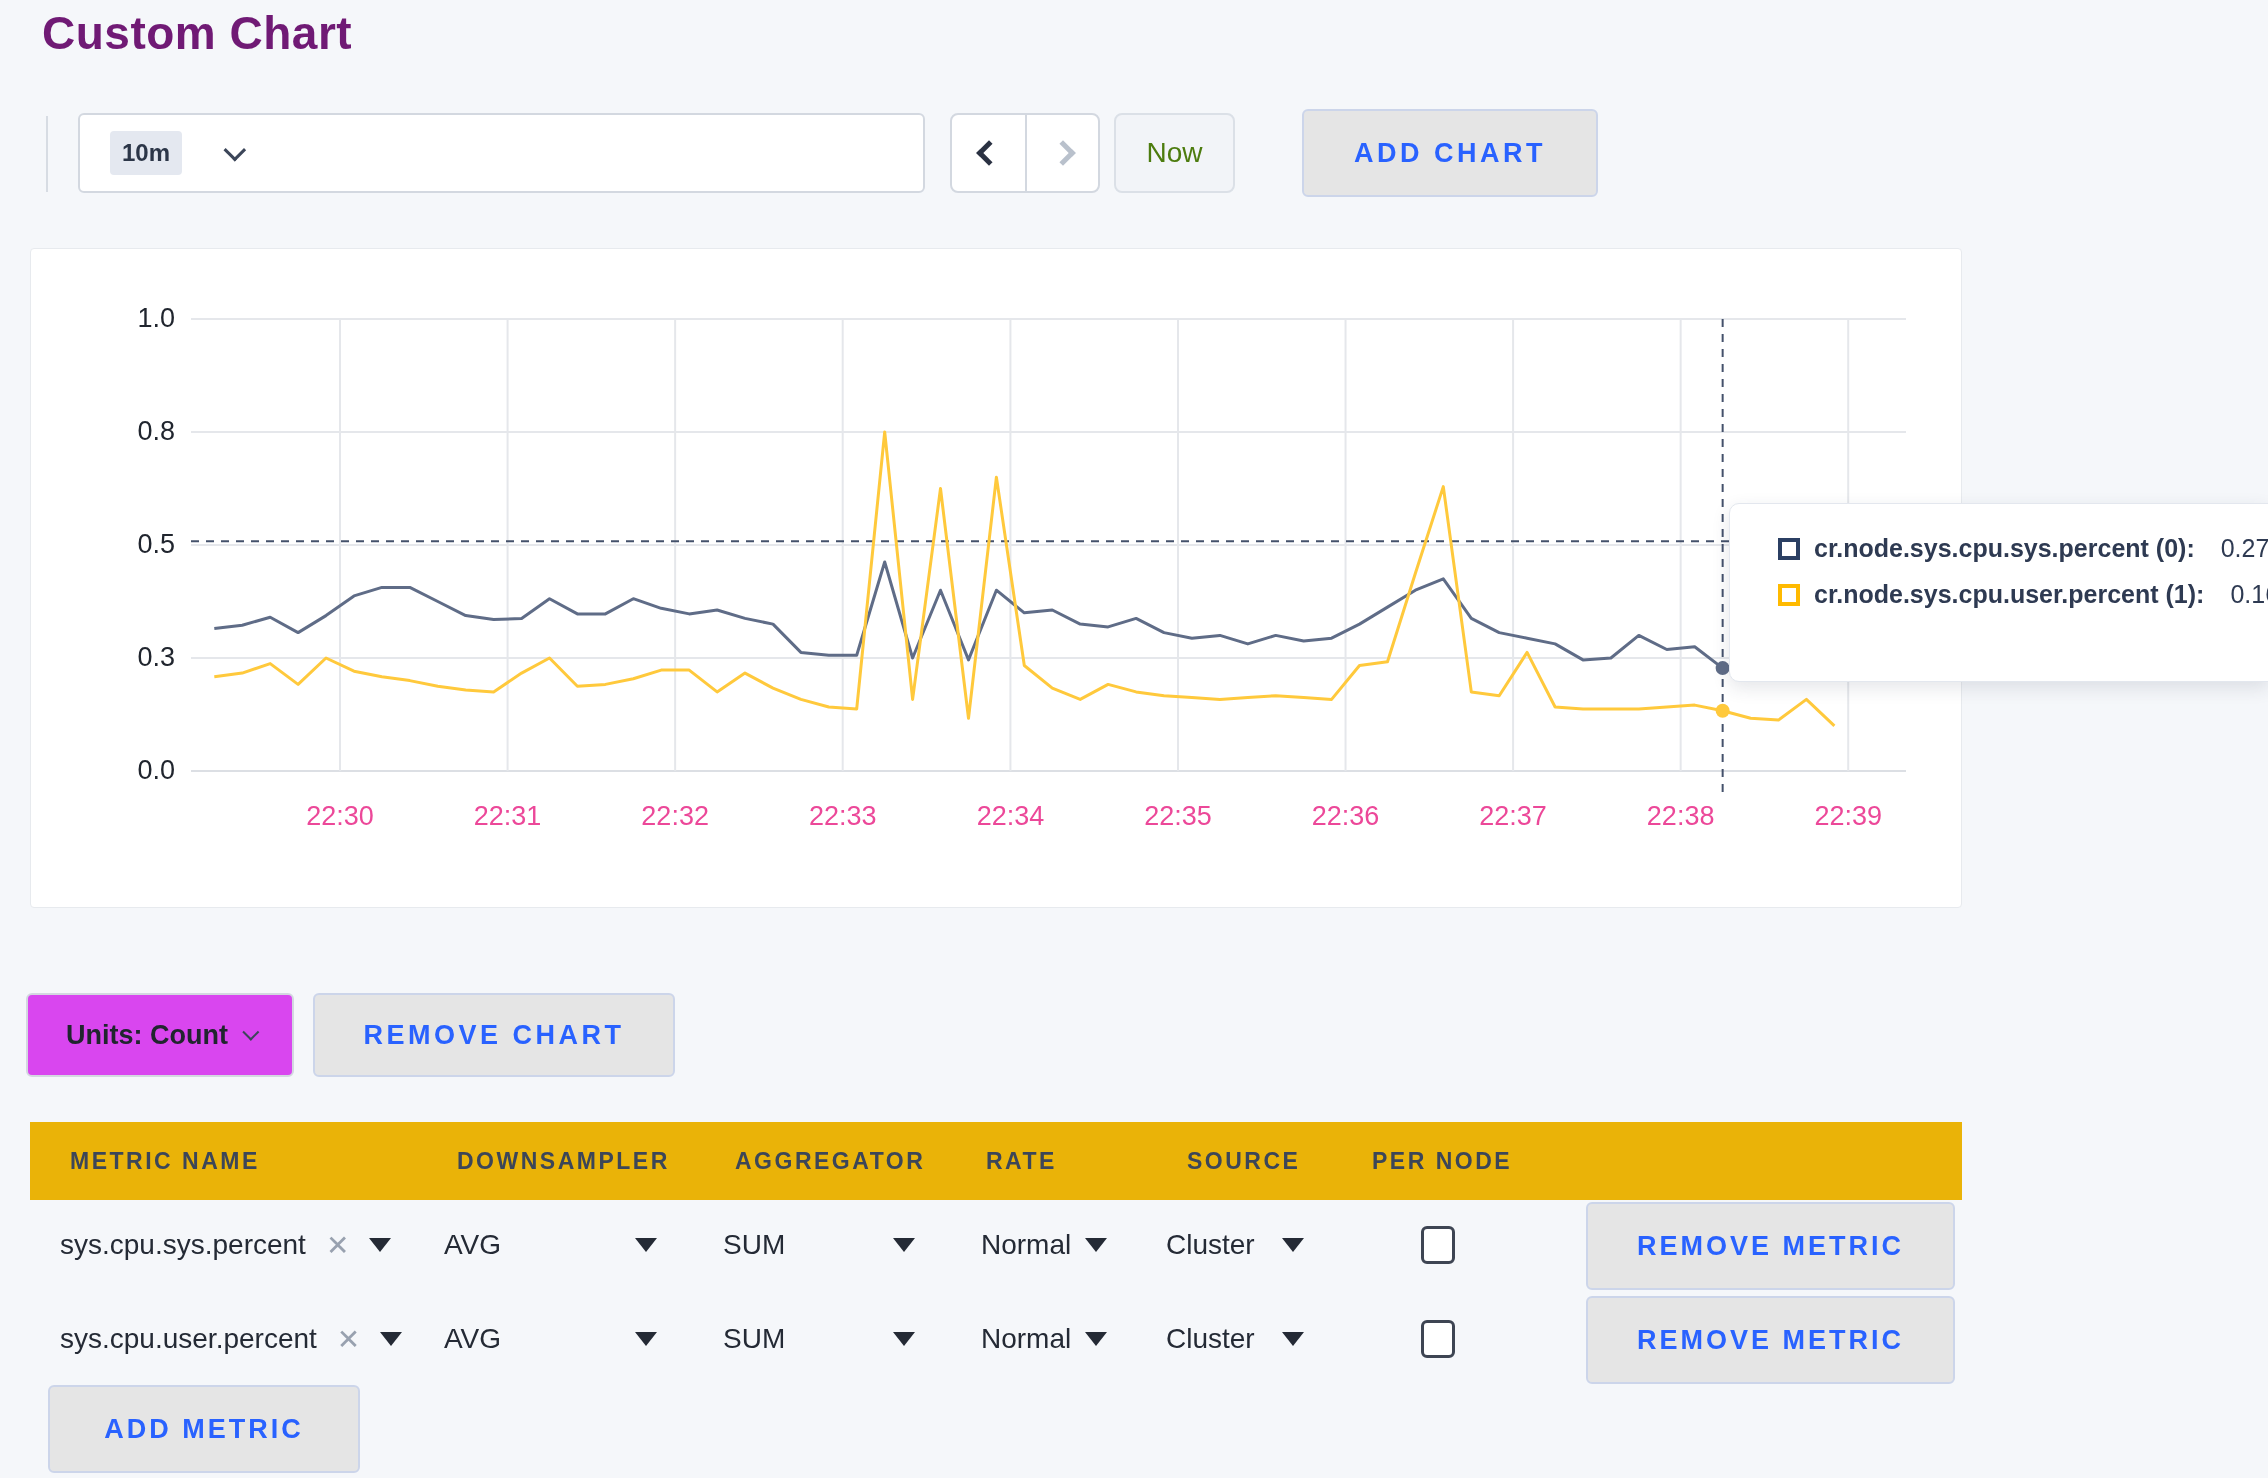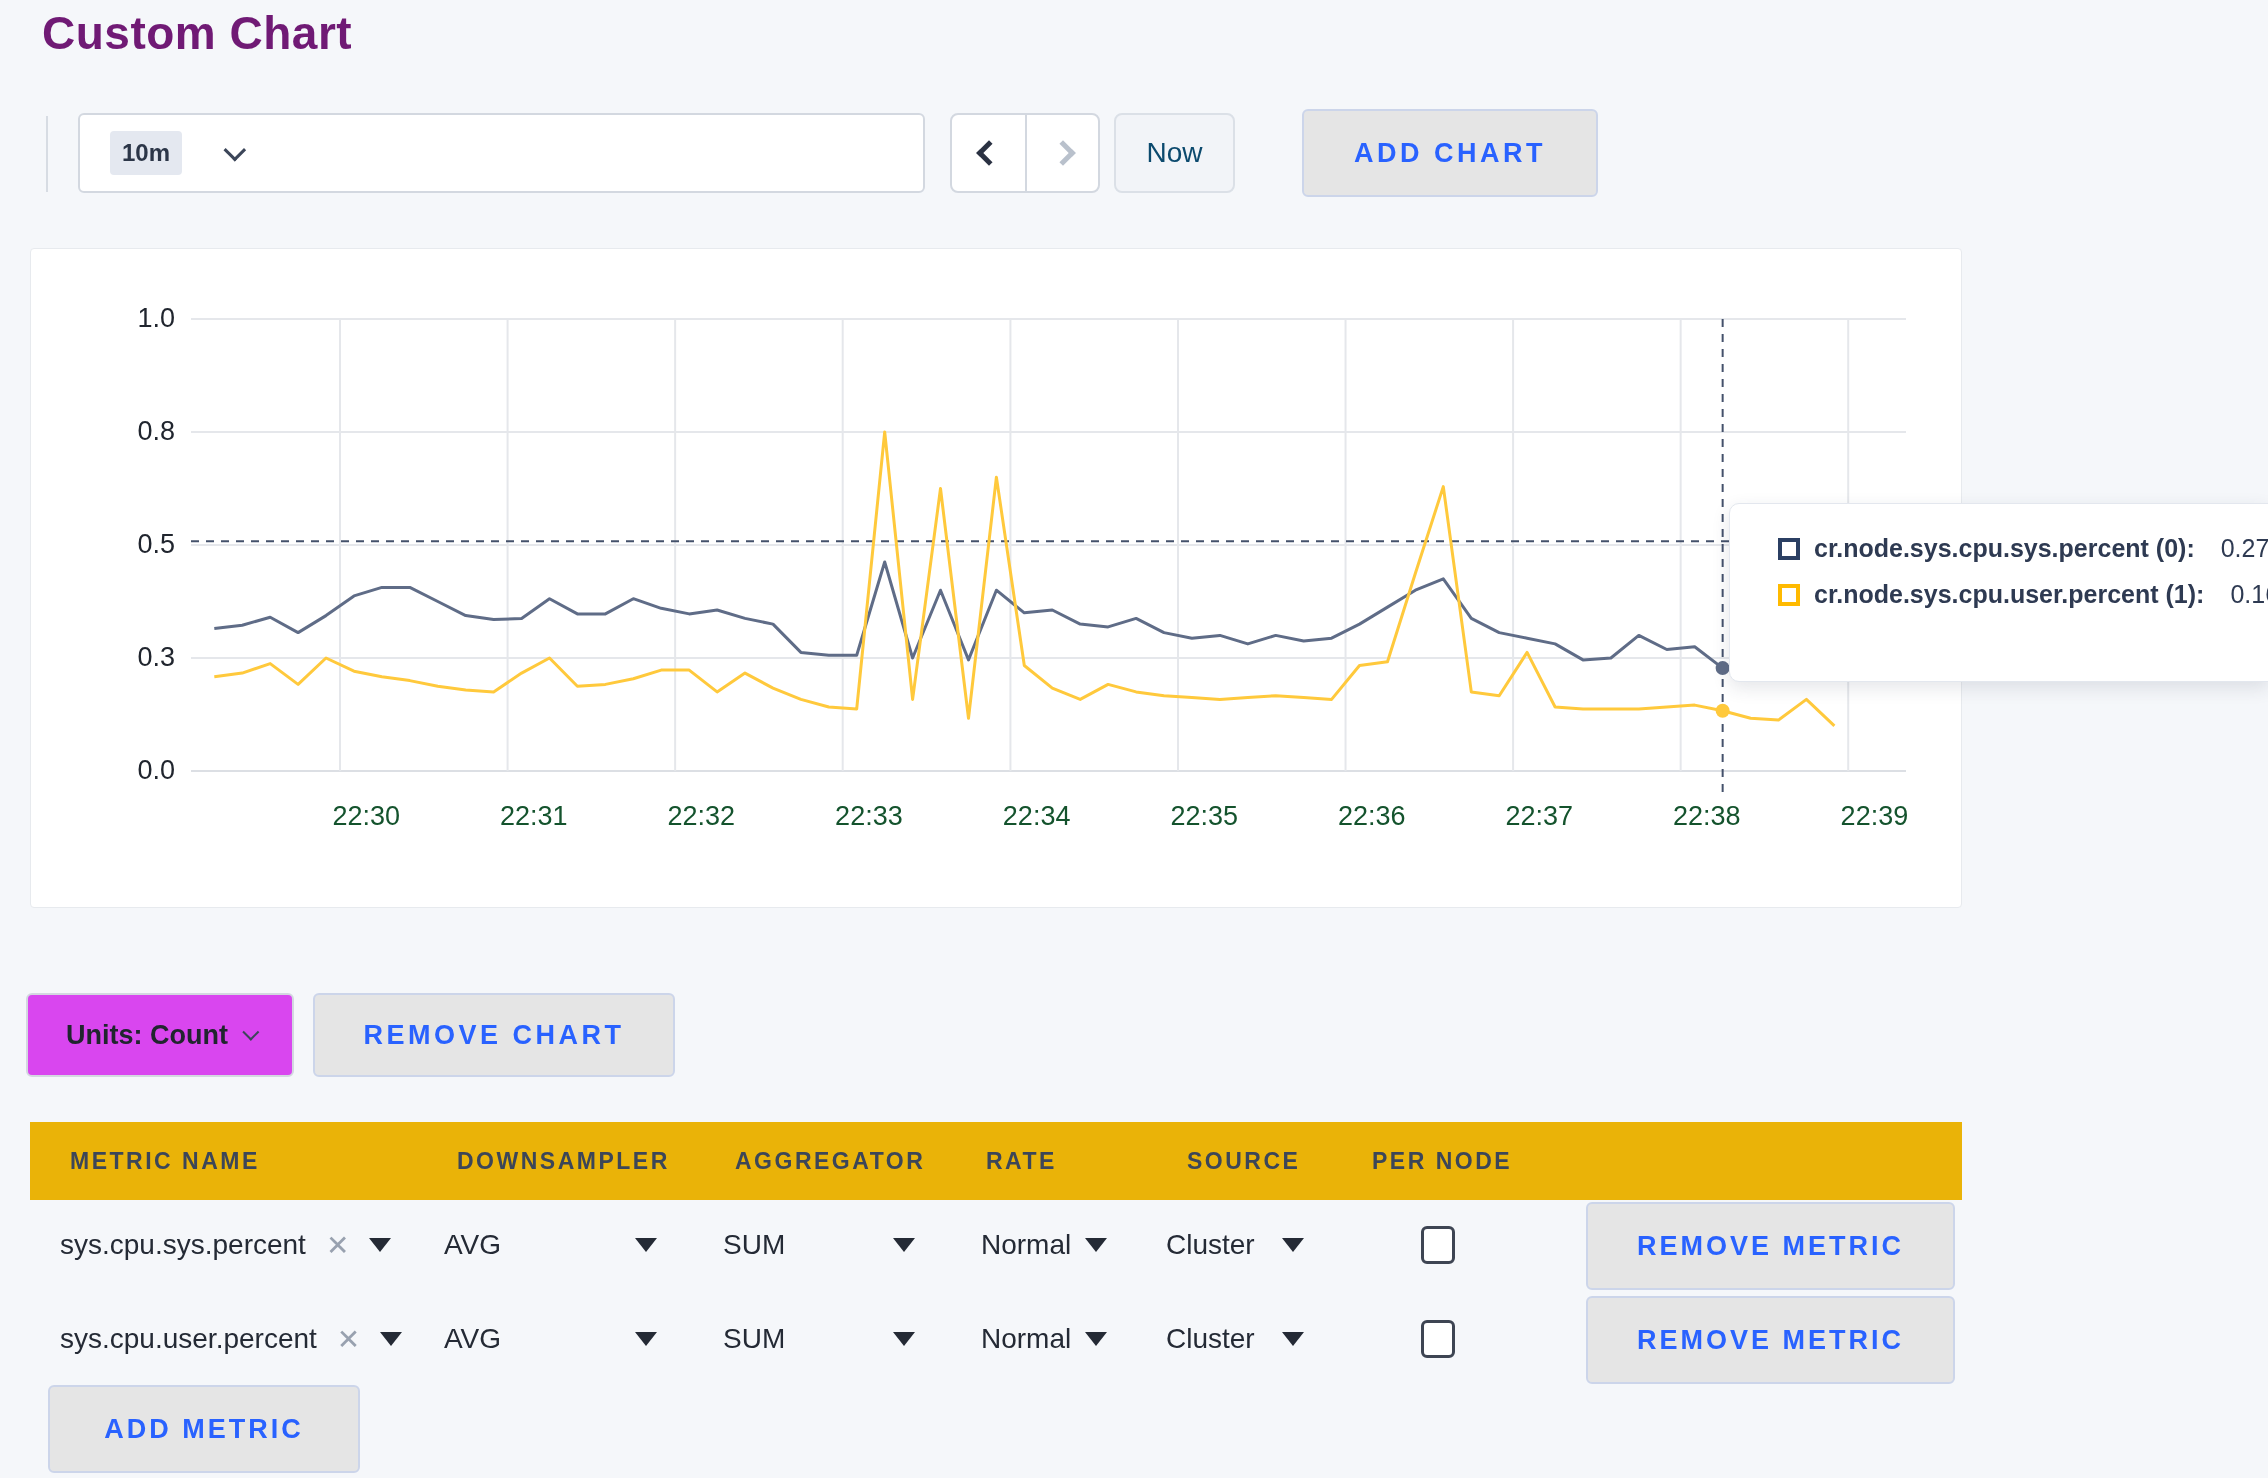--- a/index.html
+++ b/index.html
@@ -45,21 +45,21 @@
   }
   .nav-btn { width: 50%; display: flex; align-items: center; justify-content: center; cursor: pointer; }
   .nav-btn + .nav-btn { border-left: 2px solid #d3d8e0; }
   .chev { width: 18px; height: 18px; border-style: solid; border-width: 0; }
   .chev-left  { border-left: 5px solid #2a3142; border-bottom: 5px solid #2a3142; transform: rotate(45deg); }
   .chev-right { border-right: 5px solid #b9c1cc; border-top: 5px solid #b9c1cc; transform: rotate(45deg); }
   #now-button {
     position: absolute; left: 1114px; top: 113px; width: 121px; height: 80px;
     background: #f2f4f8; border: 2px solid #dbe0e7; border-radius: 8px;
     display: flex; align-items: center; justify-content: center;
-    font-size: 28px; color: #0c4a6e;
+    font-size: 28px; color: #4d7c0f;
   }
   .blue-btn {
     background: #e5e5e5; border: 2px solid #ccd5ea; border-radius: 6px;
     color: #2962ff; font-weight: 700; letter-spacing: 3.5px;
     display: flex; align-items: center; justify-content: center;
     font-size: 27px; cursor: pointer;
   }
   #add-chart-button { position: absolute; left: 1302px; top: 109px; width: 296px; height: 88px; }
 
   
@@ -67,21 +67,21 @@
     position: absolute; left: 30px; top: 248px; width: 1932px; height: 660px;
     background: #fff; border: 1px solid #e7eaee; border-radius: 4px;
   }
   #plot-svg { position: absolute; left: 160px; top: 70px; overflow: visible; }
   #y-labels { position: absolute; left: 0; top: 70px; width: 148px; height: 452px; }
   #y-labels span {
     position: absolute; right: 4px; font-size: 27px; color: #20252e; text-align: right;
   }
   #x-labels { position: absolute; left: 160px; top: 552px; width: 1715px; height: 40px; }
   #x-labels span {
-    position: absolute; width: 120px; text-align: right; font-size: 27px; color: #14532d;
+    position: absolute; width: 120px; text-align: center; font-size: 27px; color: #ec4899;
   }
 
   
   #chart-tooltip {
     position: absolute; left: 1729px; top: 503px; width: 540px; height: 179px;
     background: #fff; border: 1px solid #e3e7ee; border-radius: 10px 0 0 10px;
     box-shadow: 0 6px 18px rgba(40,50,70,0.12);
     padding: 30px 0 0 48px; z-index: 20; font-size: 25px; color: #2e3a52;
   }
   .tt-row { display: flex; align-items: center; margin-bottom: 17px; white-space: nowrap; }

